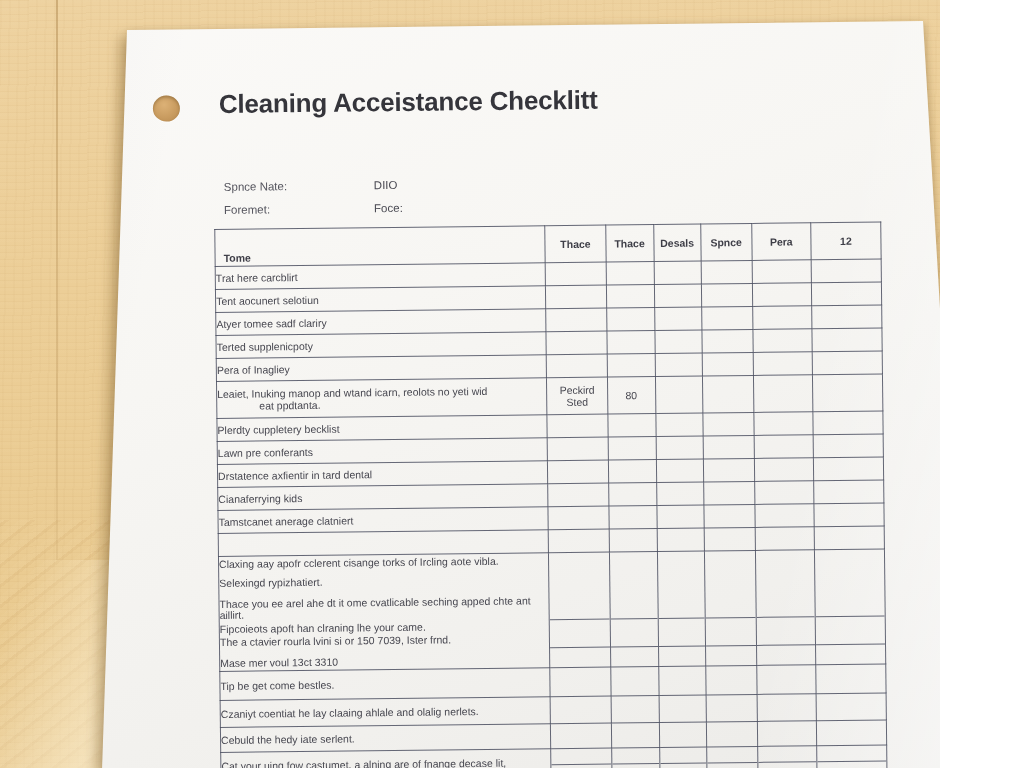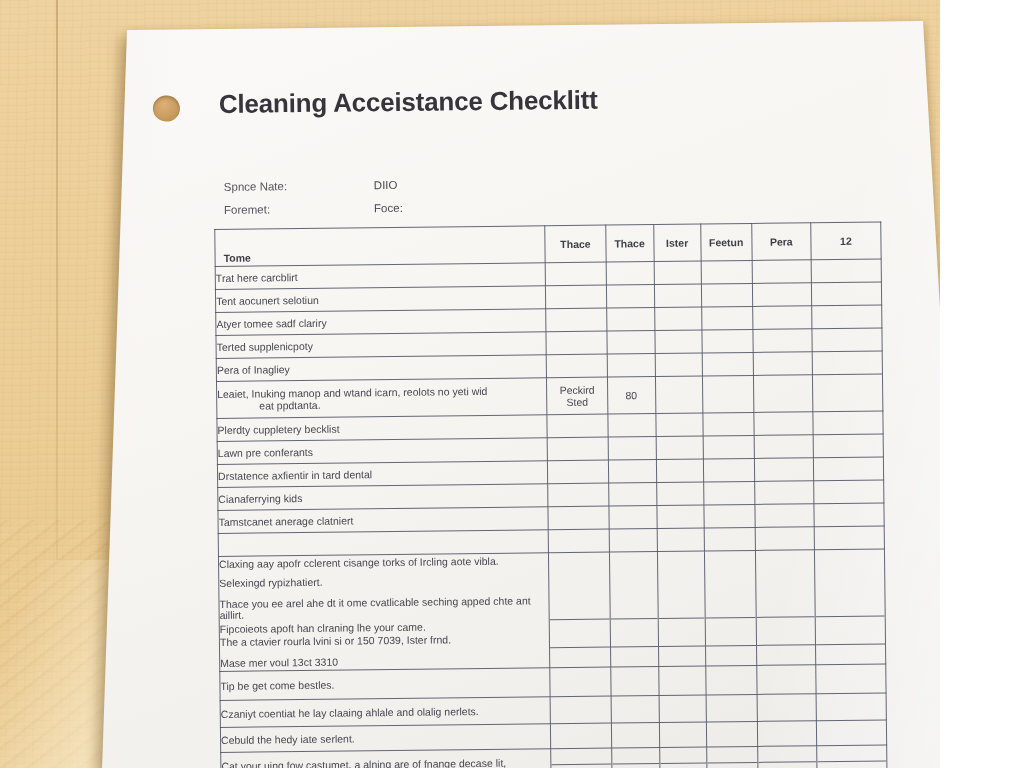--- a/index.html
+++ b/index.html
@@ -117,22 +117,22 @@
           <col style="width: 47px;">
           <col style="width: 51px;">
           <col style="width: 59px;">
           <col style="width: 70px;">
         </colgroup>
       <thead>
           <tr>
             <th class="hcell first">Tome</th>
             <th class="hcell">Thace</th>
             <th class="hcell">Thace</th>
-            <th class="hcell">Ister</th>
-            <th class="hcell">Feetun</th>
+            <th class="hcell">Desals</th>
+            <th class="hcell">Spnce</th>
             <th class="hcell">Pera</th>
             <th class="hcell">12</th>
           </tr>
         </thead>
       <tbody>
           <tr class="row-std">
             <td class="task-cell">
               <div>Trat here carcblirt</div>
             </td>
             <td class="check-cell"></td>

